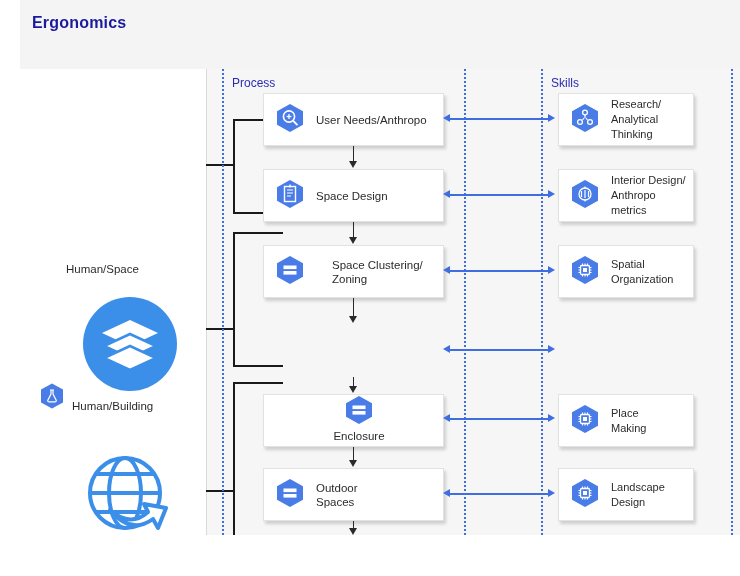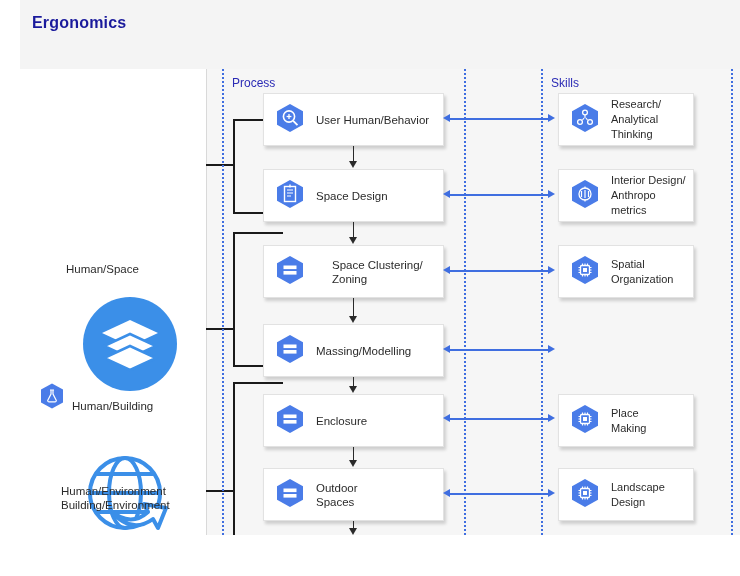--- a/index.html
+++ b/index.html
@@ -162,22 +162,20 @@
         <g fill="none" stroke="#3b8fe8" stroke-width="4">
           <circle cx="45" cy="41" r="35"></circle>
           <ellipse cx="45" cy="41" rx="16" ry="35"></ellipse>
           <line x1="10" y1="41" x2="80" y2="41"></line>
           <path d="M15.5 22 H74.5"></path>
           <path d="M15.5 60 H74.5"></path>
         </g>
         <path d="M30 58 q20 18 38 2 l-4 -8 l22 4 l-8 20 l-5 -9 q-22 16 -43 -9 z" fill="#ffffff" stroke="#3b8fe8" stroke-width="4" stroke-linejoin="round"></path>
       </svg>
     </div>
-    <div class="tax-label two-line" style="left:41px;top:415px;width:170px;">Human/Environment
-Building/Environment</div>
 
     <div class="bracket bk-h" style="left:186px;top:95px;width:28px;"></div>
     <div class="bracket bk-v" style="left:213px;top:50px;height:95px;"></div>
     <div class="bracket bk-h" style="left:213px;top:50px;width:50px;"></div>
     <div class="bracket bk-h" style="left:213px;top:143px;width:50px;"></div>
 
     <div class="bracket bk-h" style="left:186px;top:259px;width:28px;"></div>
     <div class="bracket bk-v" style="left:213px;top:163px;height:135px;"></div>
     <div class="bracket bk-h" style="left:213px;top:163px;width:50px;"></div>
     <div class="bracket bk-h" style="left:213px;top:296px;width:50px;"></div>
@@ -195,21 +193,21 @@
     <div class="node" style="left:243px;top:24px;width:181px;height:53px;">
       <span class="hex">
         <svg width="30" height="30" viewBox="0 0 30 30">
           <polygon points="15,1 28,8.3 28,21.7 15,29 2,21.7 2,8.3" fill="#4a7ce8"></polygon>
           <circle cx="14" cy="13.5" r="5.6" fill="none" stroke="#ffffff" stroke-width="1.6"></circle>
           <line x1="18.2" y1="17.8" x2="22.5" y2="22.2" stroke="#ffffff" stroke-width="1.8"></line>
           <line x1="11.6" y1="13.5" x2="16.4" y2="13.5" stroke="#ffffff" stroke-width="1.3"></line>
           <line x1="14" y1="11.1" x2="14" y2="15.9" stroke="#ffffff" stroke-width="1.3"></line>
         </svg>
       </span>
-      <span class="node-label">User Human/Behavior</span>
+      <span class="node-label">User Needs/Anthropo</span>
     </div>
 
     <div class="node" style="left:243px;top:100px;width:181px;height:53px;">
       <span class="hex">
         <svg width="30" height="30" viewBox="0 0 30 30">
           <polygon points="15,1 28,8.3 28,21.7 15,29 2,21.7 2,8.3" fill="#4a7ce8"></polygon>
           <rect x="9.5" y="7.5" width="11" height="15" fill="none" stroke="#ffffff" stroke-width="1.4"></rect>
           <path d="M12 11 h6 M12 14 h6 M12 17 h4" stroke="#ffffff" stroke-width="1.1"></path>
           <path d="M15 5.5 v3" stroke="#ffffff" stroke-width="1.4"></path>
         </svg>
@@ -222,32 +220,22 @@
         <svg width="30" height="30" viewBox="0 0 30 30">
           <polygon points="15,1 28,8.3 28,21.7 15,29 2,21.7 2,8.3" fill="#4a7ce8"></polygon>
           <rect x="8.5" y="10.5" width="13" height="3.6" fill="#ffffff"></rect>
           <rect x="8.5" y="16" width="13" height="3.6" fill="#ffffff"></rect>
         </svg>
       </span>
       <span class="node-label">Space Clustering/
 Zoning</span>
     </div>
 
-    <div class="node" style="left:243px;top:255px;width:181px;height:53px;">
-      <span class="hex">
-        <svg width="30" height="30" viewBox="0 0 30 30">
-          <polygon points="15,1 28,8.3 28,21.7 15,29 2,21.7 2,8.3" fill="#4a7ce8"></polygon>
-          <rect x="8.5" y="10.5" width="13" height="3.6" fill="#ffffff"></rect>
-          <rect x="8.5" y="16" width="13" height="3.6" fill="#ffffff"></rect>
-        </svg>
-      </span>
-      <span class="node-label">Massing/Modelling</span>
-    </div>
-
-    <div class="node" style="left:243px;top:325px;width:181px;height:53px;">
+
+    <div class="node" style="left:243px;top:325px;width:181px;height:53px;flex-direction:column;">
       <span class="hex">
         <svg width="30" height="30" viewBox="0 0 30 30">
           <polygon points="15,1 28,8.3 28,21.7 15,29 2,21.7 2,8.3" fill="#4a7ce8"></polygon>
           <rect x="8.5" y="10.5" width="13" height="3.6" fill="#ffffff"></rect>
           <rect x="8.5" y="16" width="13" height="3.6" fill="#ffffff"></rect>
         </svg>
       </span>
       <span class="node-label">Enclosure</span>
     </div>
 

